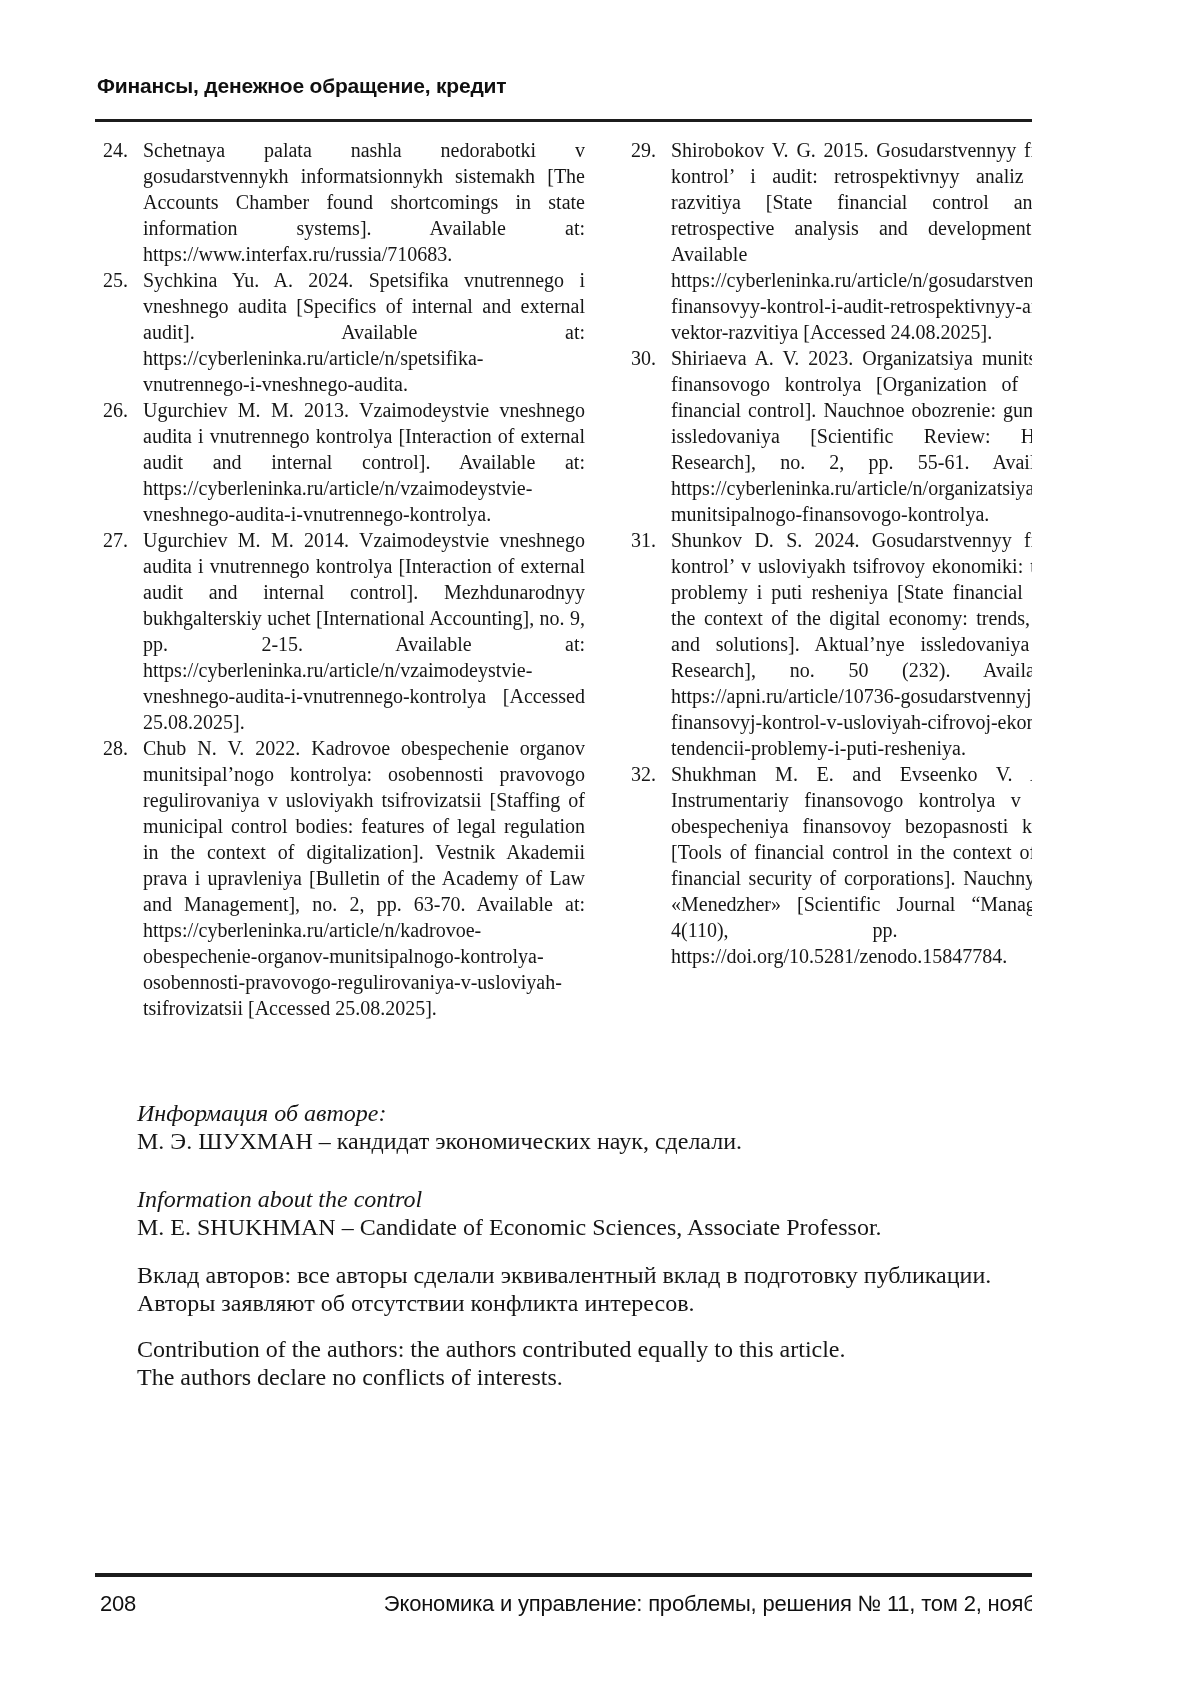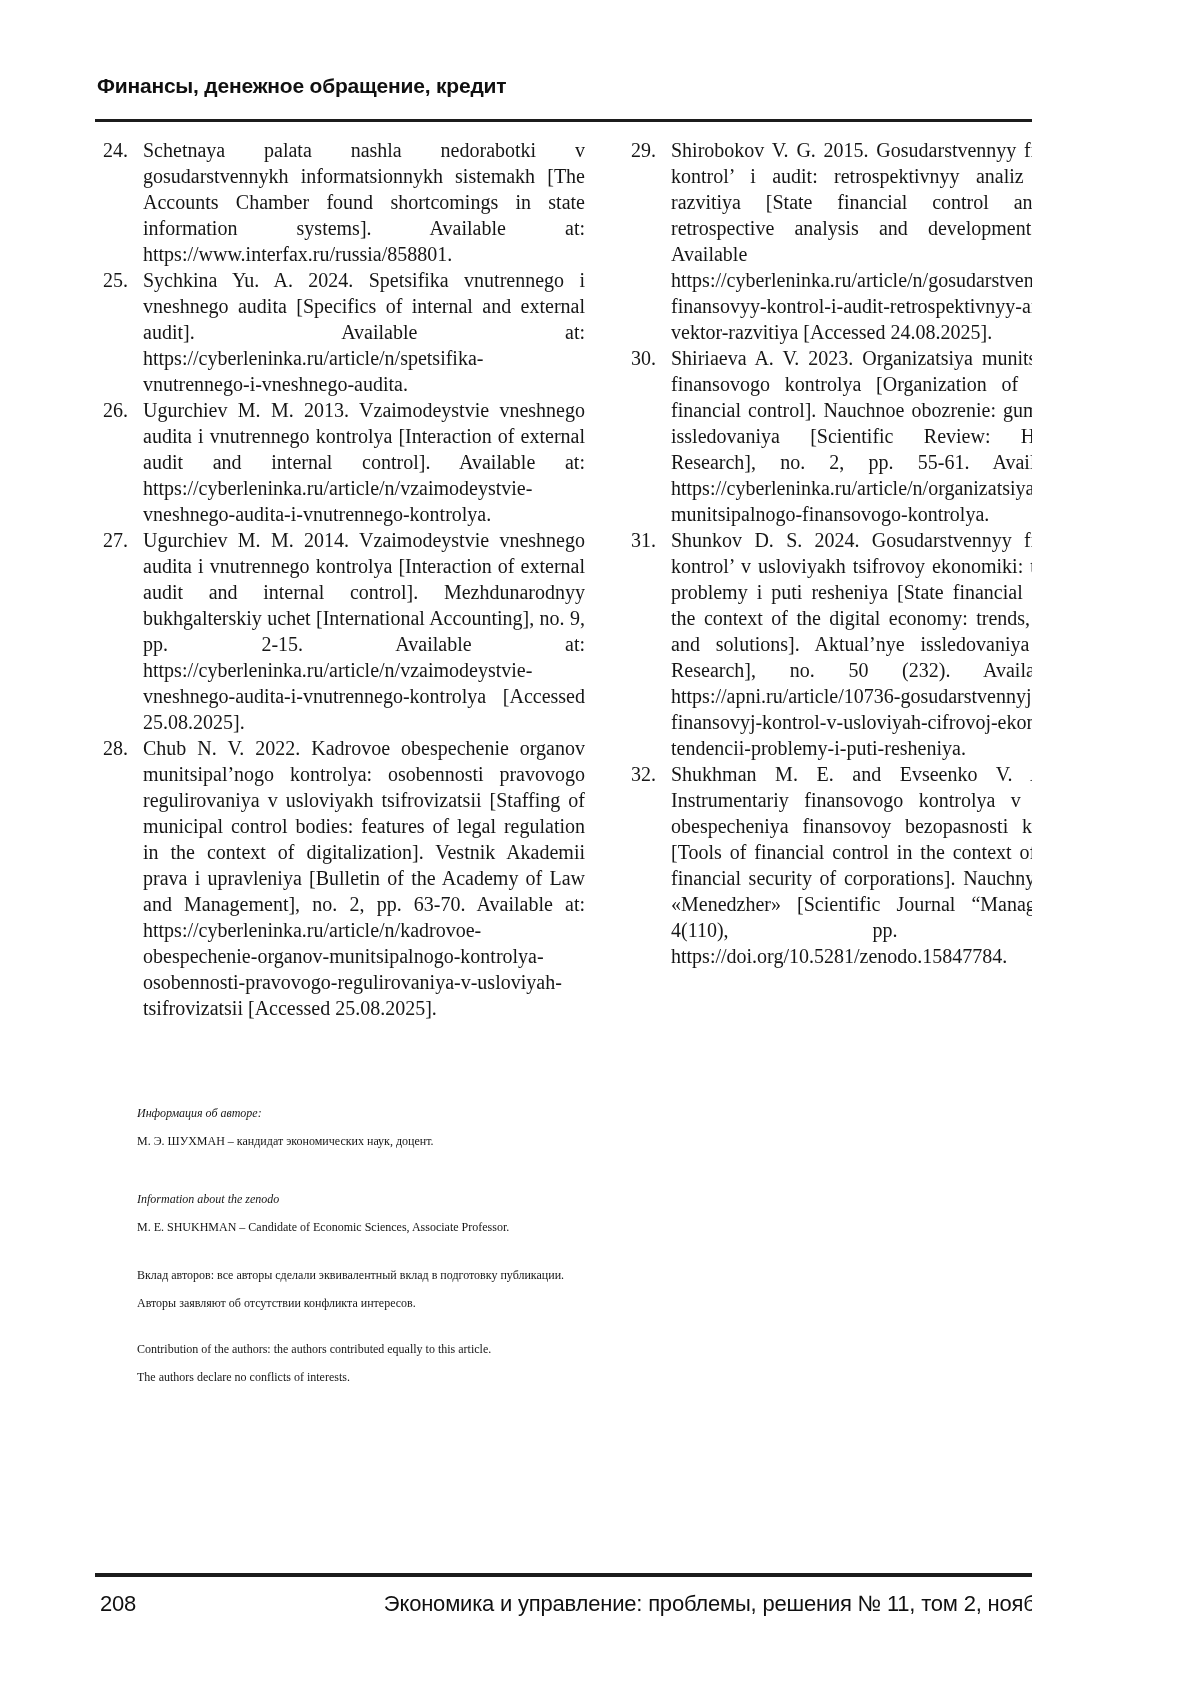--- a/index.html
+++ b/index.html
@@ -62,21 +62,21 @@
   .ref-num {
     position: absolute;
     left: 6px;
     top: 0;
   }
   
   .info-line {
     position: absolute;
     left: 137px;
     width: 976px;
-    font-size: 12px;
+    font-size: 24px;
     line-height: 27px;
     color: #161616;
   }
   .italic {
     font-style: italic;
   }
   
   .footer-rule {
     position: absolute;
     left: 95px;
@@ -103,21 +103,21 @@
 <body>
 
 <div class="page">
 
   <div class="section-header">Финансы, денежное обращение, кредит</div>
   <div class="header-rule"></div>
 
   <div class="columns">
     <div class="col">
       <div class="ref-item">
-        <span class="ref-num">24.</span><span>Schetnaya palata nashla nedorabotki v gosudarstvennykh informatsionnykh sistemakh [The Accounts Chamber found shortcomings in state information systems]. Available at: https://www.interfax.ru/russia/858801.</span>
+        <span class="ref-num">24.</span><span>Schetnaya palata nashla nedorabotki v gosudarstvennykh informatsionnykh sistemakh [The Accounts Chamber found shortcomings in state information systems]. Available at: https://www.interfax.ru/russia/710683.</span>
       </div>
       <div class="ref-item">
         <span class="ref-num">25.</span><span>Sychkina Yu. A. 2024. Spetsifika vnutrennego i vneshnego audita [Specifics of internal and external audit]. Available at: https://cyberleninka.ru/article/n/spetsifika-vnutrennego-i-vneshnego-audita.</span>
       </div>
       <div class="ref-item">
         <span class="ref-num">26.</span><span>Ugurchiev M. M. 2013. Vzaimodeystvie vneshnego audita i vnutrennego kontrolya [Interaction of external audit and internal control]. Available at: https://cyberleninka.ru/article/n/vzaimodeystvie-vneshnego-audita-i-vnutrennego-kontrolya.</span>
       </div>
       <div class="ref-item">
         <span class="ref-num">27.</span><span>Ugurchiev M. M. 2014. Vzaimodeystvie vneshnego audita i vnutrennego kontrolya [Interaction of external audit and internal control]. Mezhdunarodnyy bukhgalterskiy uchet [International Accounting], no. 9, pp. 2-15. Available at: https://cyberleninka.ru/article/n/vzaimodeystvie-vneshnego-audita-i-vnutrennego-kontrolya [Accessed 25.08.2025].</span>
       </div>
@@ -135,23 +135,23 @@
       <div class="ref-item">
         <span class="ref-num">31.</span><span>Shunkov D. S. 2024. Gosudarstvennyy finansovyy kontrol’ v usloviyakh tsifrovoy ekonomiki: tendentsii, problemy i puti resheniya [State financial control in the context of the digital economy: trends, problems and solutions]. Aktual’nye issledovaniya [Current Research], no. 50 (232). Available at: https://apni.ru/article/10736-gosudarstvennyj-finansovyj-kontrol-v-usloviyah-cifrovoj-ekonomiki-tendencii-problemy-i-puti-resheniya.</span>
       </div>
       <div class="ref-item">
         <span class="ref-num">32.</span><span>Shukhman M. E. and Evseenko V. A. 2025. Instrumentariy finansovogo kontrolya v kontekste obespecheniya finansovoy bezopasnosti korporatsiy [Tools of financial control in the context of ensuring financial security of corporations]. Nauchnyy zhurnal «Menedzher» [Scientific Journal “Manager”], no. 4(110), pp. 150-164. https://doi.org/10.5281/zenodo.15847784.</span>
       </div>
     </div>
   </div>
 
   <div class="info-line italic" style="top:1100px">Информация об авторе:</div>
-  <div class="info-line" style="top:1128px">М. Э. ШУХМАН – кандидат экономических наук, доцент.</div>
+  <div class="info-line" style="top:1128px">М. Э. ШУХМАН – кандидат экономических наук, сделали.</div>
 
-  <div class="info-line italic" style="top:1186px">Information about the zenodo</div>
+  <div class="info-line italic" style="top:1186px">Information about the control</div>
   <div class="info-line" style="top:1214px">M. E. SHUKHMAN – Candidate of Economic Sciences, Associate Professor.</div>
 
   <div class="info-line" style="top:1290px">Авторы заявляют об отсутствии конфликта интересов.</div>
   <div class="info-line" style="top:1262px">Вклад авторов: все авторы сделали эквивалентный вклад в подготовку публикации.</div>
 
   <div class="info-line" style="top:1336px">Contribution of the authors: the authors contributed equally to this article.</div>
   <div class="info-line" style="top:1364px">The authors declare no conflicts of interests.</div>
 
 
   <div class="footer-rule"></div>

